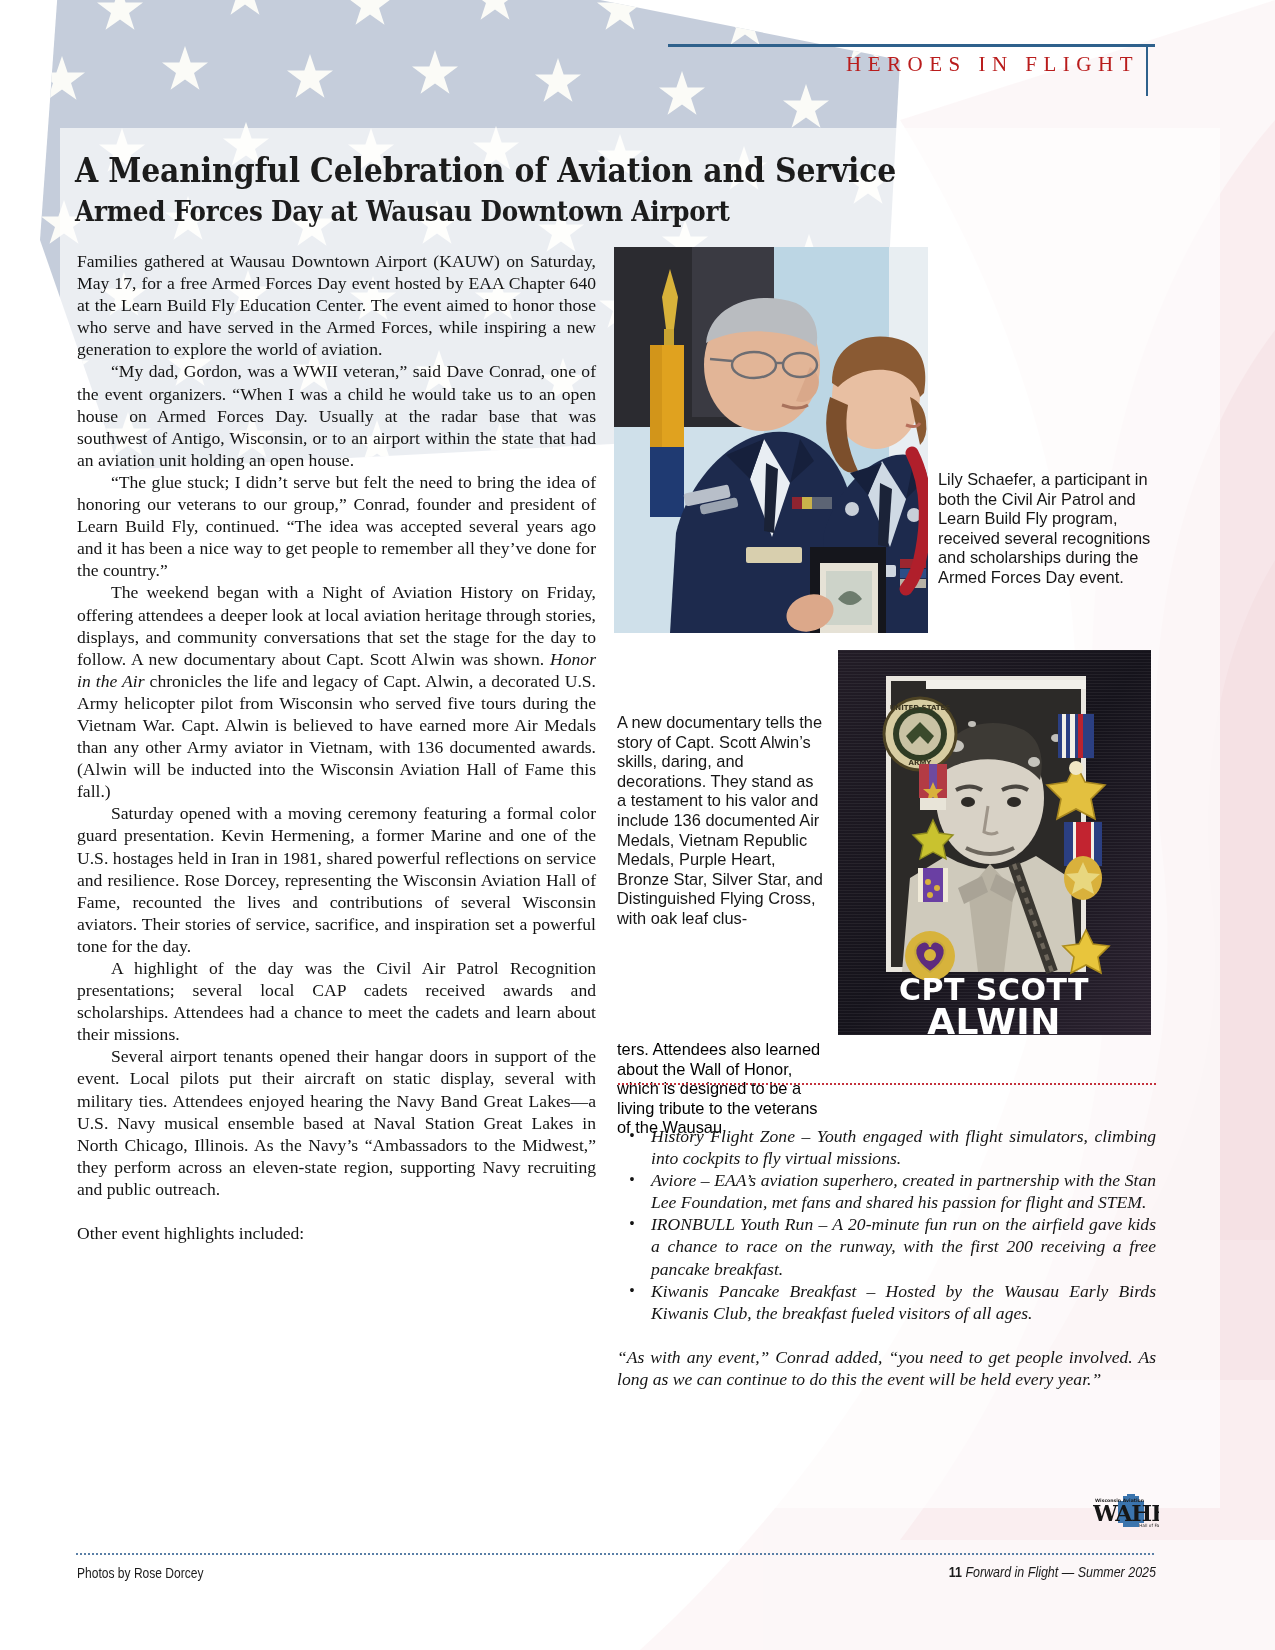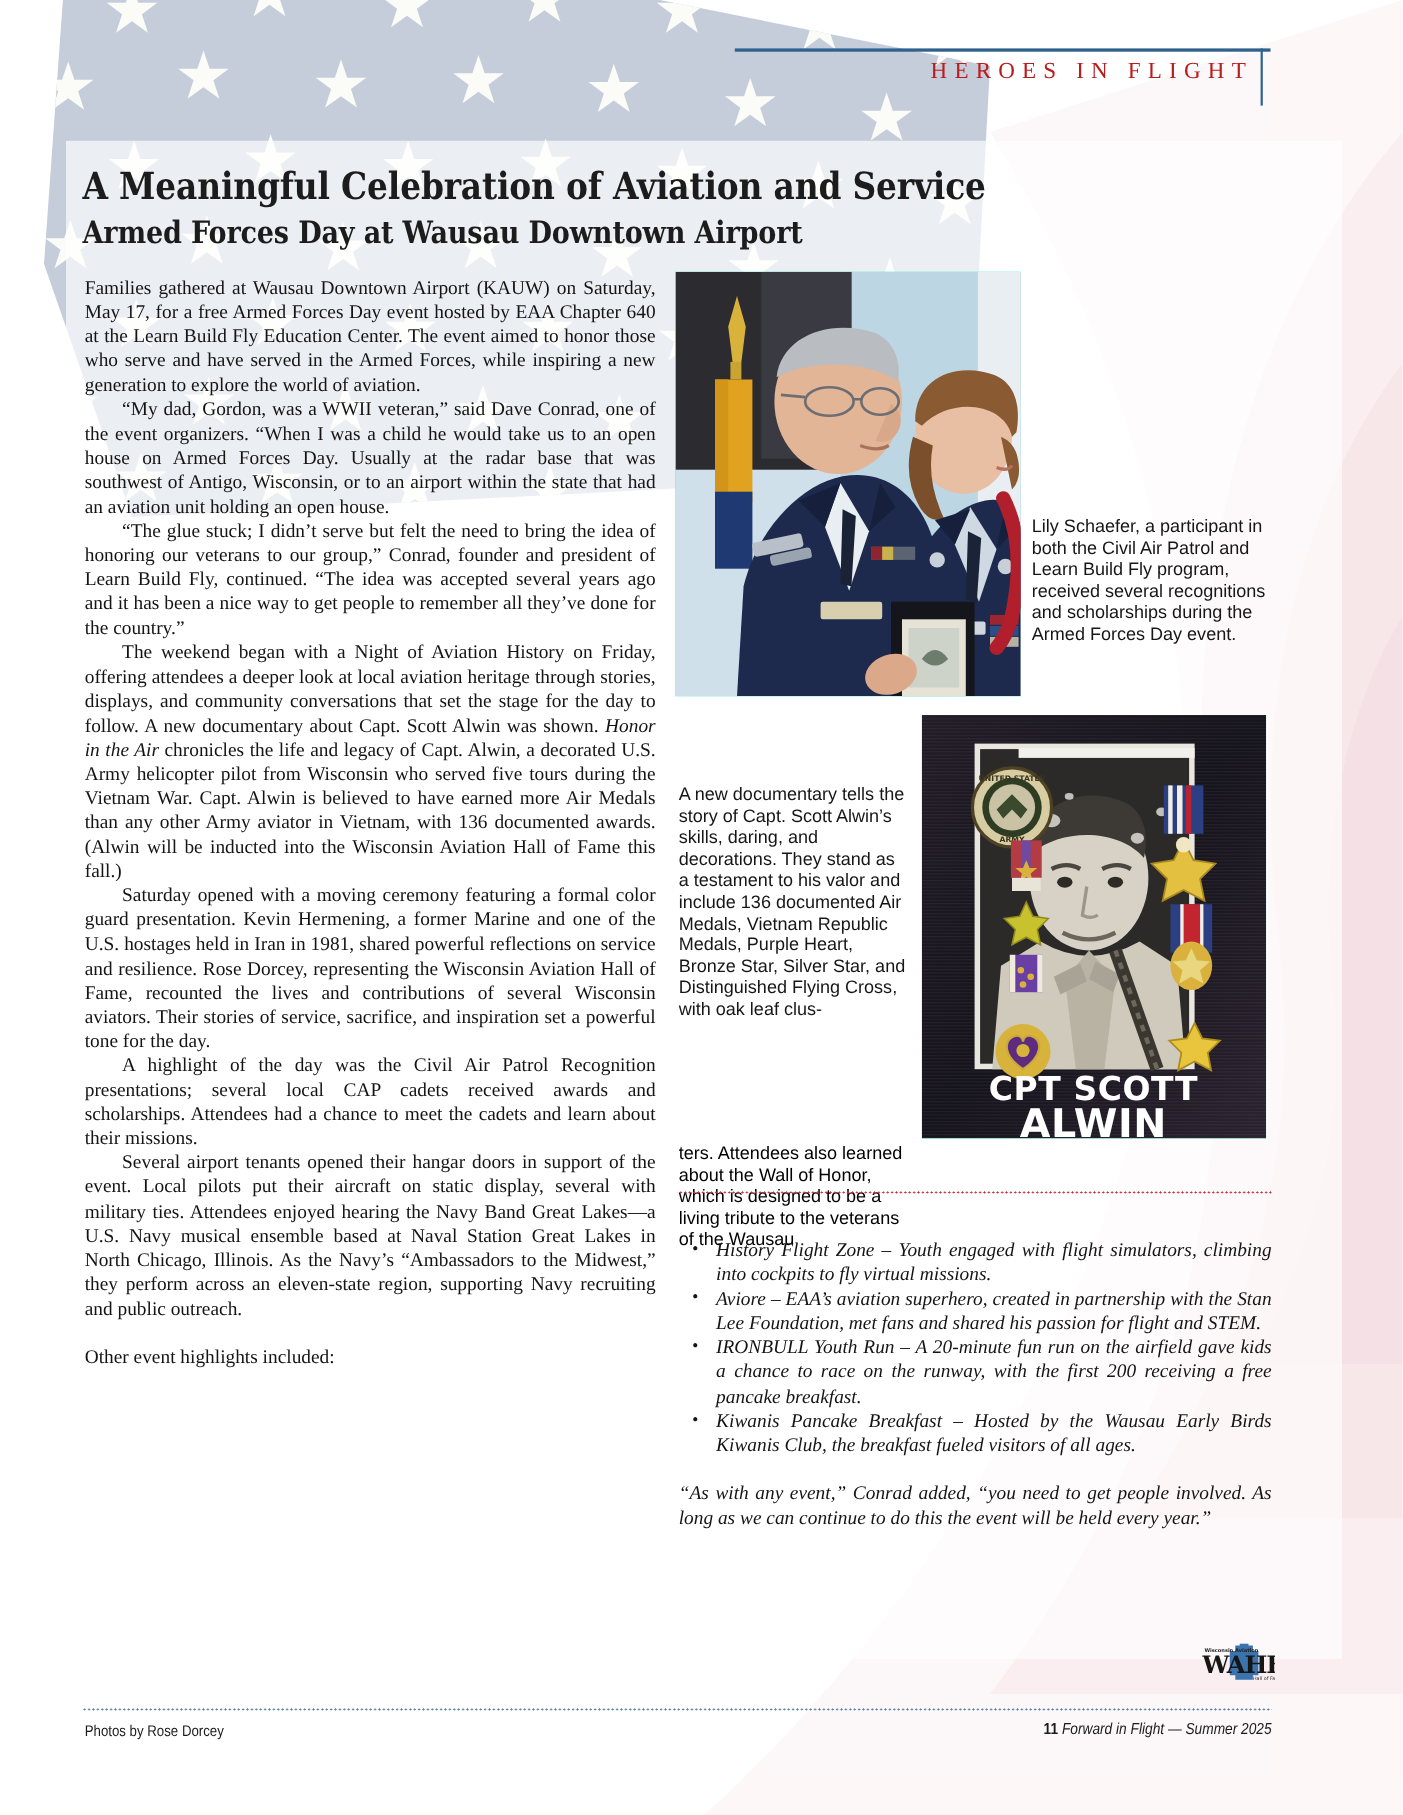--- a/index.html
+++ b/index.html
@@ -65,21 +65,21 @@
     font-family:"Liberation Serif", serif;
     font-size:17.6px;line-height:22.1px;text-align:justify;color:#141414;
     padding-left:4px;
     hyphens:auto;-webkit-hyphens:auto;
   }
   ul.bul li:before{
     content:"\2022";position:absolute;left:-18px;top:0;font-size:16px;color:#141414;
   }
 
   
-  .photo{position:absolute;overflow:hidden;background:#5eead4;}
+  .photo{position:absolute;overflow:hidden;background:#fdba74;}
   #photo1{left:614px;top:247px;width:314px;height:386px;}
   #photo2{left:838px;top:650px;width:313px;height:385px;}
 
   
   .cap{
     font-family:"Liberation Sans", sans-serif;
     font-size:16.4px;line-height:19.6px;color:#161616;
   }
   #cap1{position:absolute;left:938px;top:470px;width:214px;}
   #cap2{position:absolute;left:617px;top:713px;width:210px;}

